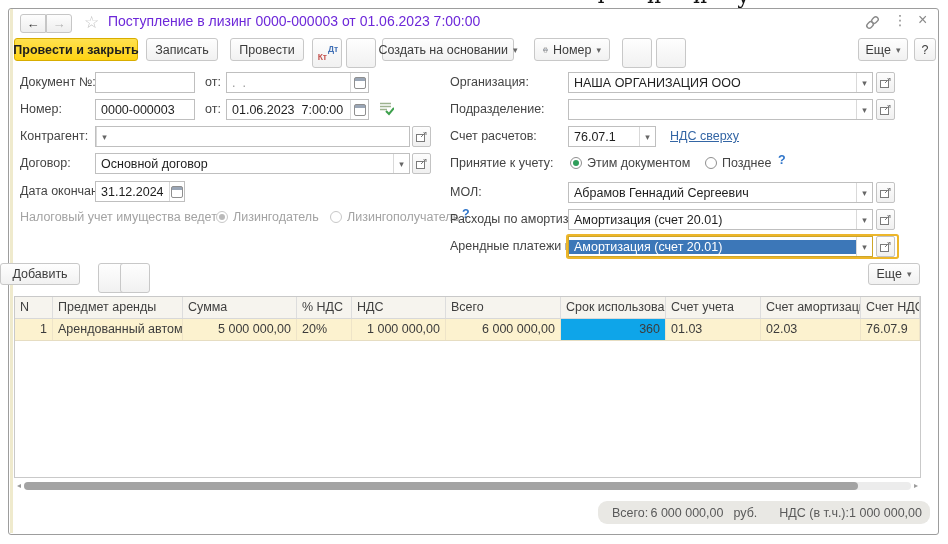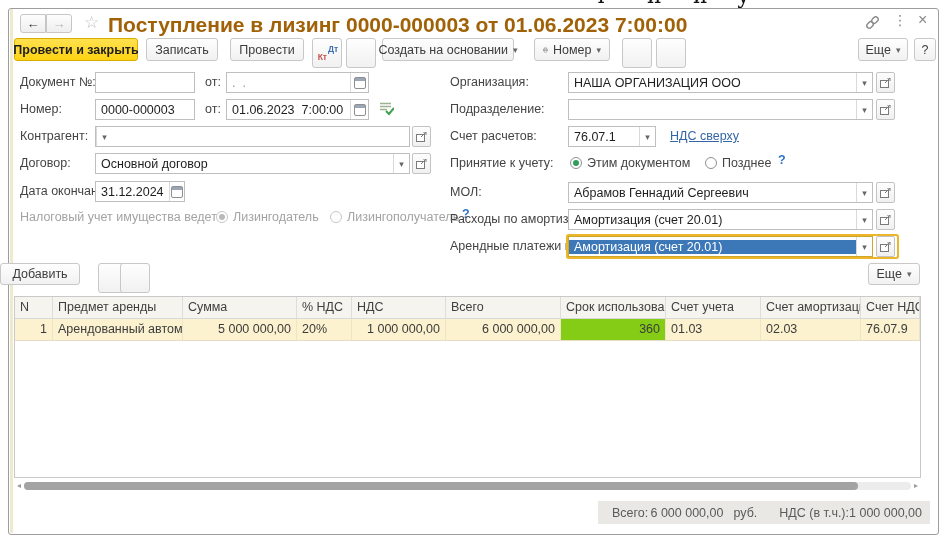--- a/index.html
+++ b/index.html
@@ -22,21 +22,21 @@
   .btn.primary { background:linear-gradient(#ffe14f,#ffd312); border-color:#d8ad00; font-weight:bold; color:#1d1d1d; }
   .btn.icon-only { padding:14px; width:28px; }
   .caret::after { content:"▾"; font-size:9px; color:#666; }
 
   .navbtn { position:absolute; width:26px; height:19px; border:1px solid #c6c6c6; background:linear-gradient(#fdfdfd,#eee);
             display:flex; align-items:center; justify-content:center; font-size:13px; }
   .navbtn.back { border-radius:3px 0 0 3px; color:#333; }
   .navbtn.fwd  { border-radius:0 3px 3px 0; color:#b5b5b5; }
 
   .star { position:absolute; font-size:17px; color:#c3c3c3; }
-  .title { position:absolute; font-size:21px; font-weight:bold; color:#a16207; white-space:nowrap; }
+  .title { position:absolute; font-size:14px; font-weight:normal; color:#6d28d9; white-space:nowrap; }
   .glyph { position:absolute; color:#8a8a8a; }
 
   
   .lbl { position:absolute; line-height:21px; color:#444; white-space:nowrap; }
   .lbl.dis { color:#a3a3a3; }
   .input { position:absolute; height:21px; border:1px solid #bfbfbf; background:#fff; display:flex;
            align-items:center; overflow:hidden; }
   .input .val { padding:0 5px; white-space:pre; color:#1e1e1e; flex:1; }
   .input .val.ph { color:#9a9a9a; }
   .arrow-zone { width:16px; align-self:stretch; display:flex; align-items:center; justify-content:center;
@@ -58,33 +58,33 @@
   .link { position:absolute; color:#3466a5; text-decoration:underline; line-height:21px; }
 
   
   .grid-box { position:absolute; left:14px; top:296px; width:907px; height:182px; border:1px solid #c9c9c9; background:#fff; }
   .grow { display:flex; width:100%; height:22px; }
   .grow.head { background:#f6f4ee; border-bottom:1px solid #d8d8d8; color:#3f3f3f; }
   .grow.data { background:#fcf2cf; border-bottom:1px solid #e6ddc2; }
   .gcell { padding:0 5px; line-height:21px; border-right:1px solid #ddd; overflow:hidden; white-space:nowrap; }
   .grow.data .gcell { border-right:1px solid #eee4c8; }
   .gcell.num { text-align:right; }
-  .gcell.active { background:#84cc16; }
+  .gcell.active { background:#0ea5e9; }
   .c0{width:38px}.c1{width:130px}.c2{width:114px}.c3{width:55px}.c4{width:94px}
   .c5{width:115px}.c6{width:105px}.c7{width:95px}.c8{width:100px}.c9{flex:1}
 
   
   .hscroll { position:absolute; left:14px; top:481px; width:907px; height:10px; display:flex; align-items:center; }
   .sc-arrow { width:10px; text-align:center; font-size:8px; color:#9a9a9a; line-height:10px; }
   .sc-track { flex:1; height:8px; background:#ececec; border-radius:4px; position:relative; }
   .sc-thumb { position:absolute; left:0; top:0; height:8px; width:94%; background:#a3a3a3; border-radius:4px; }
 
   
   .totals { position:absolute; left:598px; top:501px; width:332px; height:23px; background:#e9e8e4;
-            display:flex; align-items:center; color:#5a5a5a; }
+            display:flex; align-items:center; color:#5a5a5a;border-radius:9px; }
   .totals span { white-space:pre; }
   .t-l1 { margin-left:14px; }
   .t-v1 { width:102px; text-align:right; }
   .t-cur { margin-left:10px; }
   .t-l2 { margin-left:22px; }
   .t-v2 { flex:1; text-align:right; margin-right:8px; }
 
   svg { display:block; }
   .dtkt { position:relative; width:22px; height:18px; font-weight:bold; font-size:8.5px; }
   .dtkt .dt { position:absolute; left:1px; top:0; color:#3f6fb5; }

